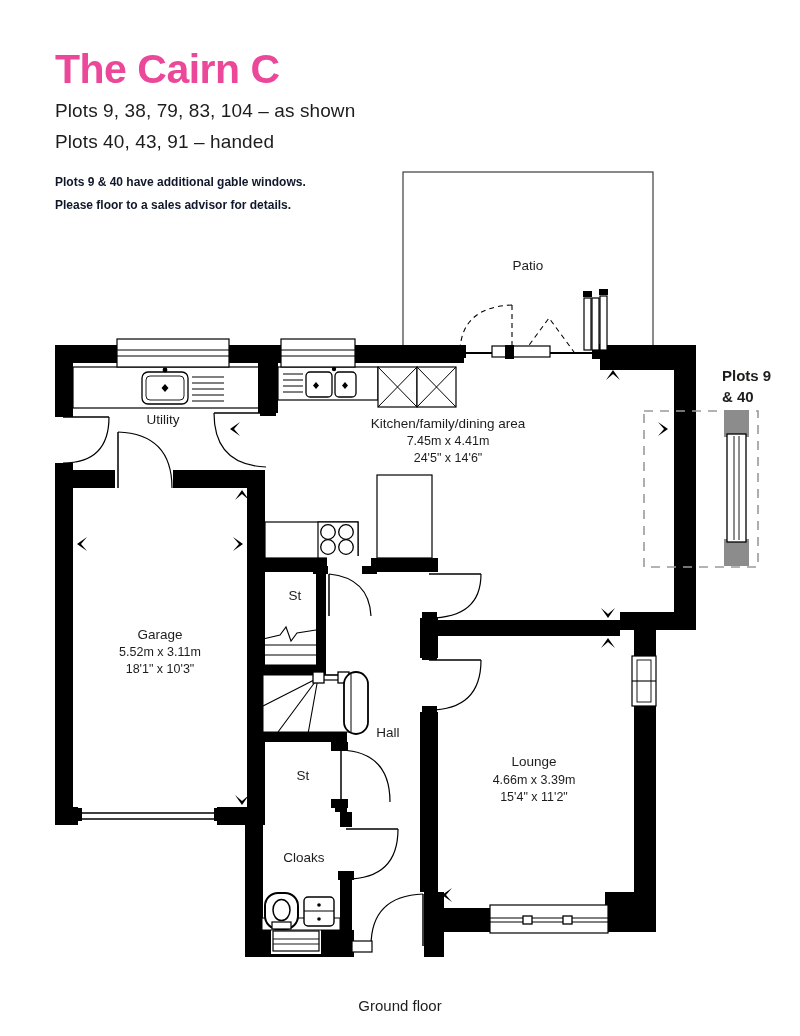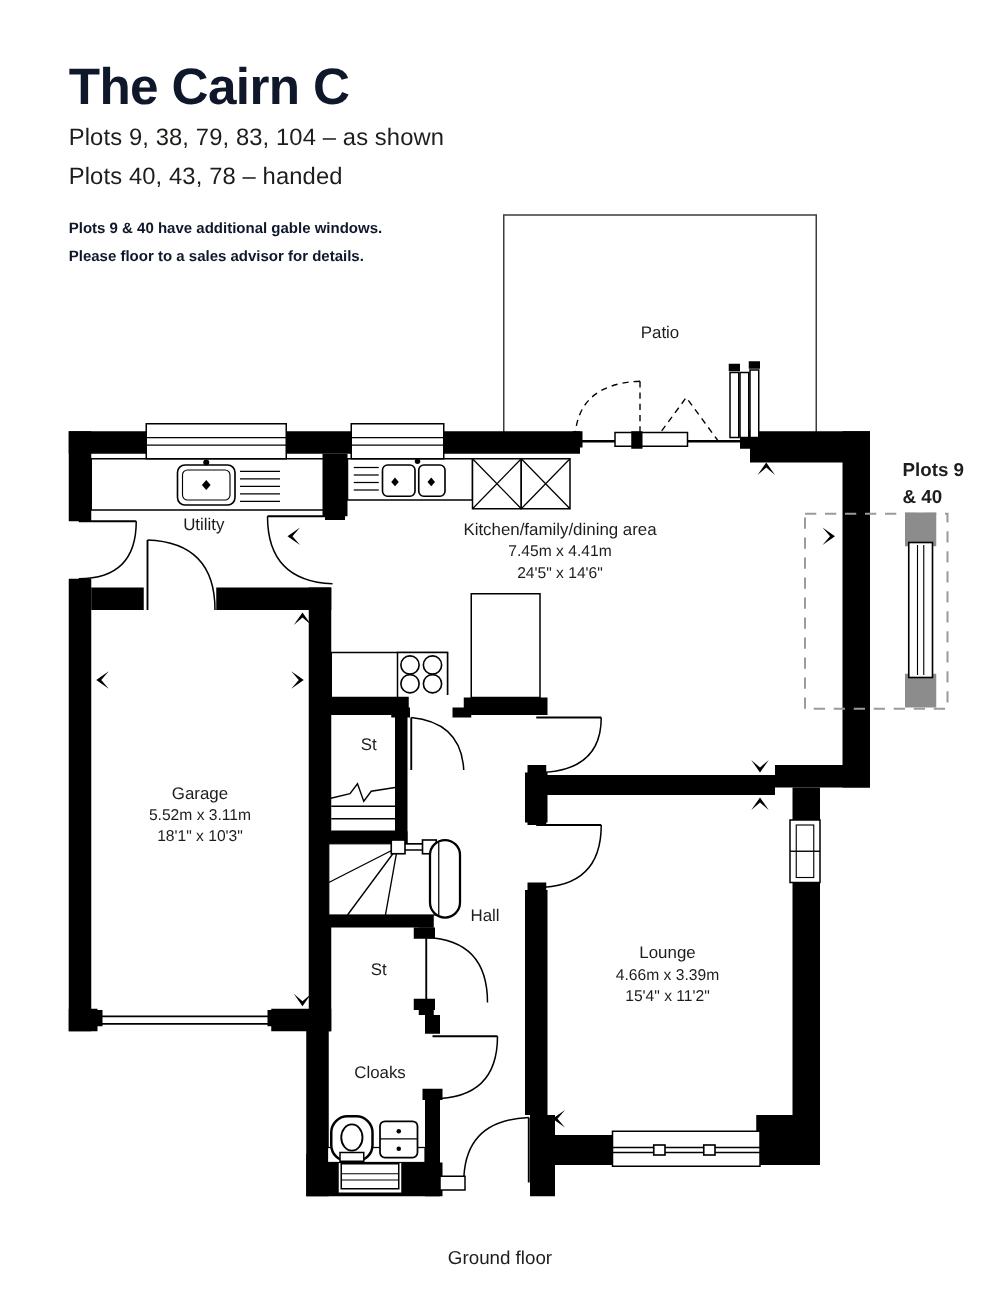--- a/index.html
+++ b/index.html
@@ -1,19 +1,19 @@
 <!DOCTYPE html>
 <html><head>
 <meta charset="utf-8">
 <style>
   html,body{margin:0;padding:0;background:#fff;width:800px;height:1036px;overflow:hidden;
     font-family:"Liberation Sans", sans-serif;}
   .page{position:relative;width:800px;height:1036px;background:#fff;}
   .hdr-title{position:absolute;left:55px;top:46px;font-size:41px;font-weight:800;
-    letter-spacing:-0.5px;color:#0f172a;}
+    letter-spacing:-0.5px;color:#ec4899;}
   .hdr-sub{position:absolute;left:55px;font-size:19px;color:#1d1d1b;letter-spacing:0.1px;}
   .hdr-sub.s1{top:100px;}
   .hdr-sub.s2{top:131px;}
   .hdr-note{position:absolute;left:55px;font-size:12px;font-weight:bold;color:#0f172a;}
   .hdr-note.n1{top:175px;}
   .hdr-note.n2{top:198px;}
   svg{position:absolute;left:0;top:0;}
   svg text{font-family:"Liberation Sans", sans-serif;fill:#1d1d1b;font-size:13.5px;}
   svg text.dim{font-size:12.5px;}
   svg text.annot{font-weight:bold;font-size:15px;}
@@ -27,21 +27,21 @@
   .dashline{fill:none;stroke:#000;stroke-width:1.1;stroke-dasharray:5 4;}
   .arrow{fill:#000;stroke:none;}
 </style>
 </head>
 <body>
 
 <div class="page">
 
   <div class="hdr-title">The Cairn C</div>
   <div class="hdr-sub s1">Plots 9, 38, 79, 83, 104 – as shown</div>
-  <div class="hdr-sub s2">Plots 40, 43, 78 – handed</div>
+  <div class="hdr-sub s2">Plots 40, 43, 91 – handed</div>
   <div class="hdr-note n1">Plots 9 &amp; 40 have additional gable windows.</div>
   <div class="hdr-note n2">Please floor to a sales advisor for details.</div>
 
   <svg width="800" height="1036" viewBox="0 0 800 1036">
 
     <rect x="403" y="172" width="250" height="175" fill="#fff" stroke="#3c3c3c" stroke-width="1.2"></rect>
 
     <g>
       <rect class="thin" x="73" y="367" width="186" height="41"></rect>
       <rect class="fix" x="142" y="372" width="46" height="32" rx="6"></rect>

